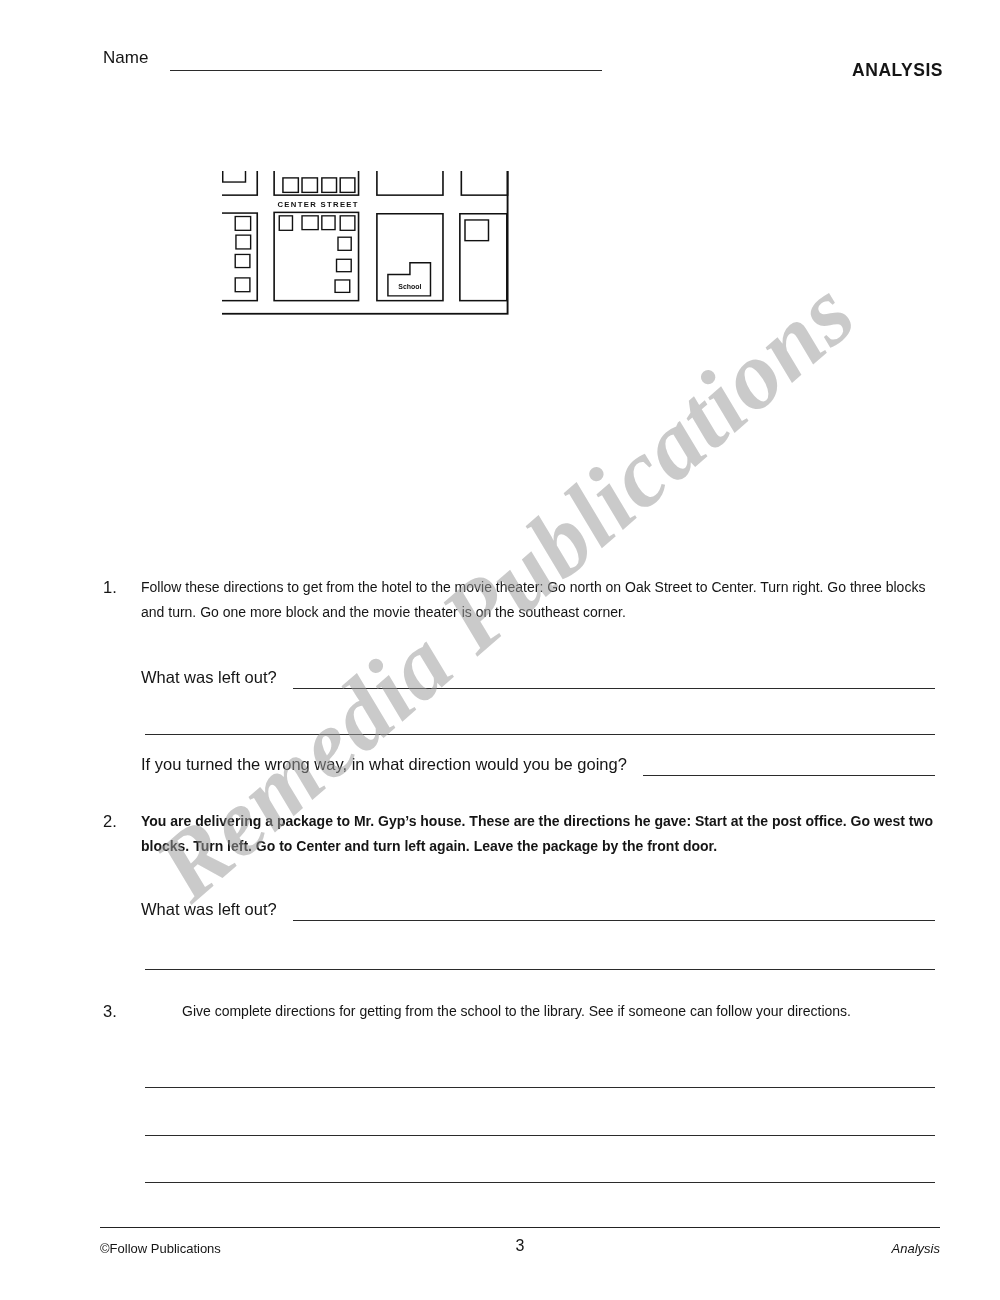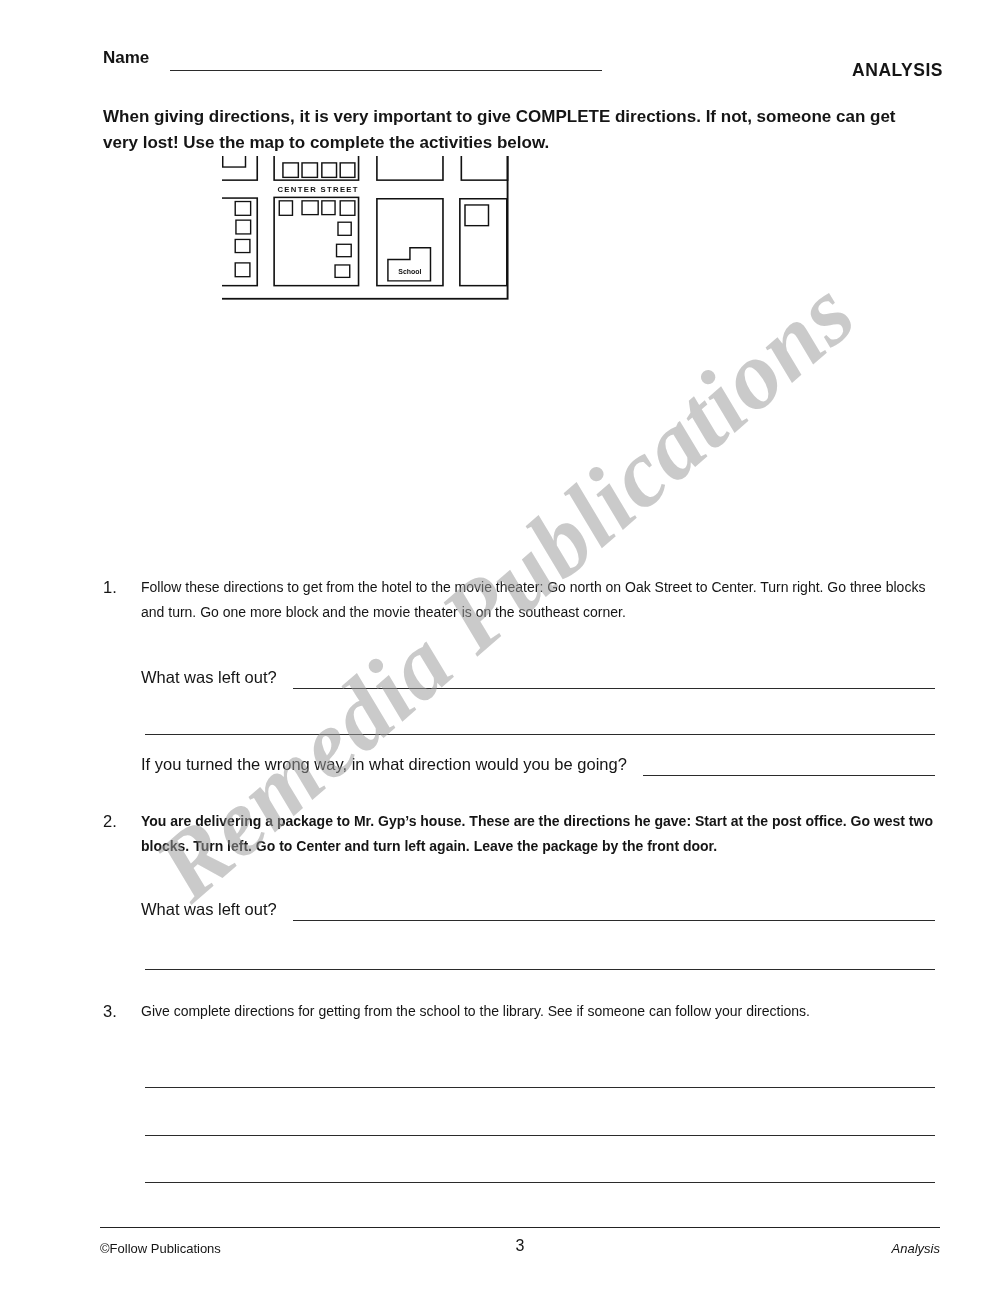--- a/index.html
+++ b/index.html
@@ -22,27 +22,26 @@
   .intro{font-size:17px;font-weight:bold;line-height:25.5px;}
   .analysis{font-size:17.5px;font-weight:bold;letter-spacing:.5px;text-align:right;}
   .footer-text{font-size:13px;}
   svg text{font-family:"Liberation Sans",sans-serif;font-weight:bold;fill:#111;}
 </style>
 </head>
 <body>
 
 <div class="page">
 
-  <div class="abs name-label" style="left:103px;top:48px;font-weight:bold;">Name</div>
+  <div class="abs name-label" style="left:103px;top:48px;">Name</div>
   <div class="abs blank" style="left:170px;top:49px;width:432px;height:21px;"></div>
   <div class="abs analysis" style="left:760px;top:60px;width:183px;">ANALYSIS</div>
 
-  <div class="abs intro" style="left:103px;top:104px;width:818px;">When giving directions, it is very important to give COMPLETE directions. If not, someone can get very lost! Use the map to complete the activities below.</div>
 
-  <div class="abs" style="left:222px;top:156px;width:613px;height:380px;z-index:1;">
+  <div class="abs" style="left:222px;top:171px;width:613px;height:380px;z-index:1;">
     <svg width="613" height="380" viewBox="222 171 835 551" style="width:613px;height:380px;" preserveAspectRatio="none">
       <svg x="0" y="0" width="613" height="380" viewBox="222 171 613 380" preserveAspectRatio="none">
 
         <rect x="224" y="173" width="609" height="376" fill="none" stroke="#111" stroke-width="2.6"></rect>
 
         <path fill="none" stroke="#111" stroke-width="2.4" d="M 280,199 C 294,196 308,204 312,218 C 316,232 310,243 304,254 C 297,266 295,276 296,290
                  C 297,305 302,316 300,330 C 298,346 288,360 273,363 C 258,366 245,357 243,343
                  C 241,329 249,319 251,305 C 253,291 247,279 248,264 C 249,248 253,233 259,220
                  C 264,208 268,202 280,199 Z"></path>
 
@@ -142,21 +141,21 @@
     <div class="qtext" style="width:804px;font-weight:bold;">You are delivering a package to Mr. Gyp’s house. These are the directions he gave: Start at the post office. Go west two blocks. Turn left. Go to Center and turn left again. Leave the package by the front door.</div>
   </div>
   <div class="abs inline-blank-row" style="left:141px;top:898px;width:794px;">
     <span class="inline-label">What was left out?</span>
     <span class="inline-line"></span>
   </div>
   <div class="abs blank" style="left:145px;top:947px;width:790px;height:22px;"></div>
 
   <div class="abs qrow" style="left:103px;top:999px;width:842px;">
     <div class="qnum">3.</div>
-    <div class="qtext" style="width:760px;">Give complete directions for getting from the school to the library. See if someone can follow your directions.</div>
+    <div class="qtext" style="width:760px;margin-left:41px;">Give complete directions for getting from the school to the library. See if someone can follow your directions.</div>
   </div>
   <div class="abs blank" style="left:145px;top:1065px;width:790px;height:22px;"></div>
   <div class="abs blank" style="left:145px;top:1113px;width:790px;height:22px;"></div>
   <div class="abs blank" style="left:145px;top:1160px;width:790px;height:22px;"></div>
 
   <div class="abs" style="left:100px;top:1227px;width:840px;border-top:1.8px solid #222;"></div>
   <div class="abs footer-text" style="left:100px;top:1241px;">©Follow Publications</div>
   <div class="abs" style="left:460px;top:1237px;width:120px;text-align:center;font-size:16px;">3</div>
   <div class="abs footer-text" style="left:800px;top:1241px;width:140px;text-align:right;font-style:italic;">Analysis</div>
 

